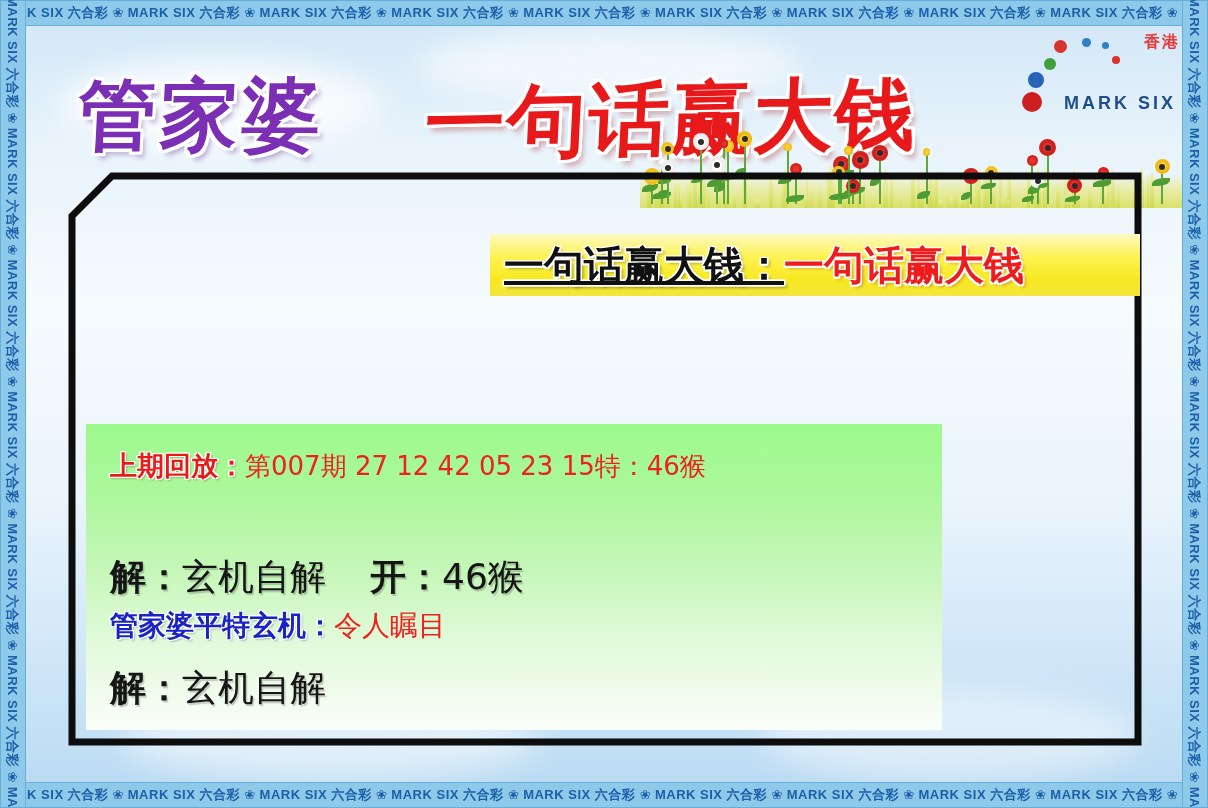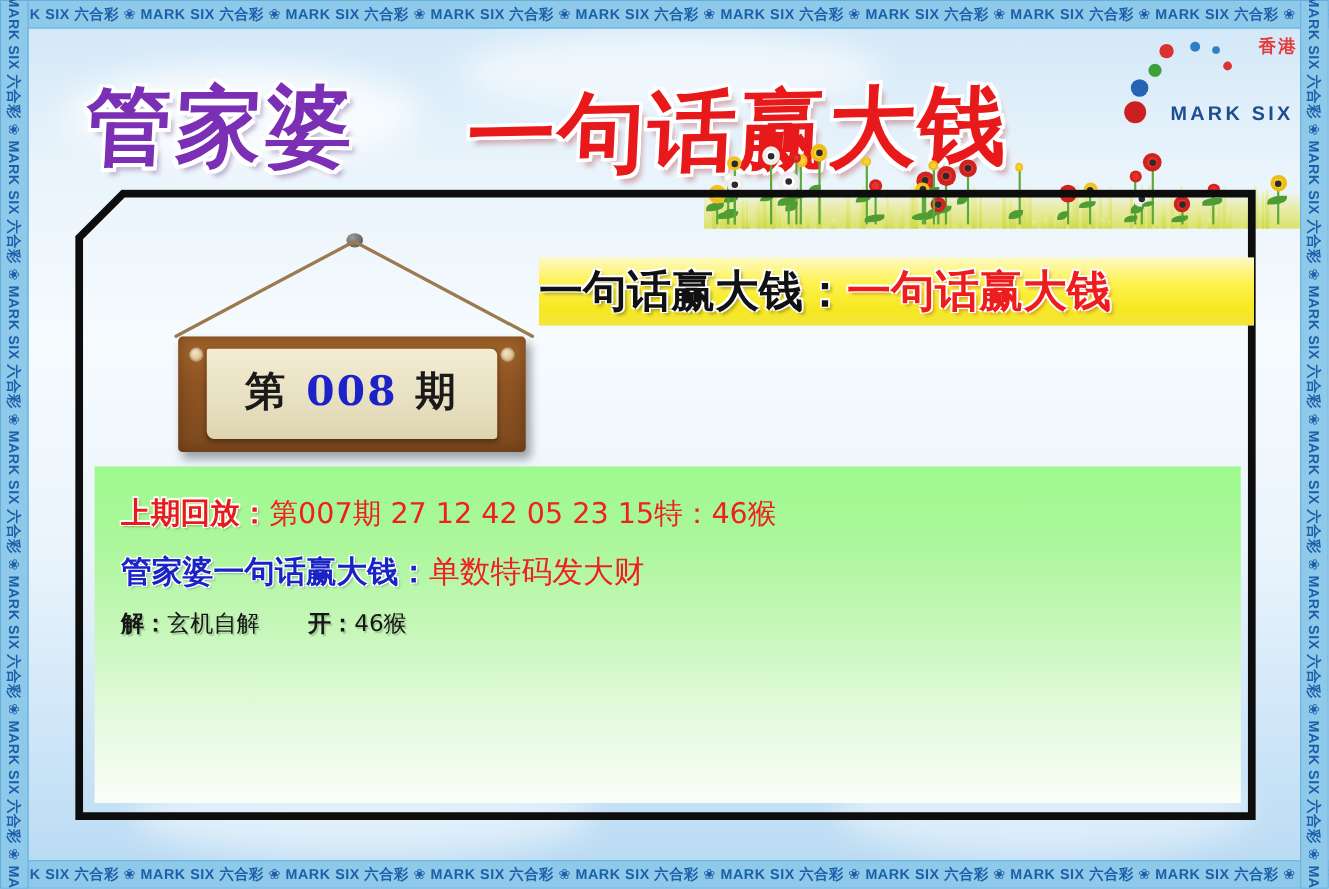--- a/index.html
+++ b/index.html
@@ -140,45 +140,45 @@
     font-weight:bold;font-size:40px;overflow:hidden;
   }
   #banner-yellow{
     left:490px;top:234px;width:650px;
     background:linear-gradient(to bottom,#fdf9c4 0%,#fdf24f 38%,#f7e821 75%,#f3e53c 100%);
   }
   #banner-green{
     left:490px;top:346px;width:650px;
     background:linear-gradient(to bottom,#b5d96a 0%,#8cc63e 45%,#74b02f 100%);
   }
-  .banner .lab{color:#111;margin-left:0;
-    text-shadow:-1.5px -1.5px 0 #fff,1.5px -1.5px 0 #fff,-1.5px 1.5px 0 #fff,1.5px 1.5px 0 #fff,3px 3px 3px rgba(0,0,0,.3);}
+  .banner .lab{color:#111;margin-left:14px;
+    text-shadow:-1.5px -1.5px 0 #fff,1.5px -1.5px 0 #fff,-1.5px 1.5px 0 #fff,1.5px 1.5px 0 #fff,3px 3px 3px rgba(0,0,0,.3);text-decoration:underline;}
   .banner .val{color:#ee1c1c;
     text-shadow:-1.5px -1.5px 0 #fff,1.5px -1.5px 0 #fff,-1.5px 1.5px 0 #fff,1.5px 1.5px 0 #fff,3px 3px 3px rgba(150,0,0,.3);}
 
   
   #panel{
-    position:absolute;left:86px;top:424px;width:1042px;height:306px;
+    position:absolute;left:86px;top:424px;width:856px;height:306px;
     background:linear-gradient(to bottom,#9dfa8e 0%,#abf79a 22%,#c6f7b9 48%,#e2faDB 72%,#f2fcee 90%,#fafefa 100%);
   }
   .row{position:absolute;left:24px;white-space:nowrap;}
   .r-red-hd{
     font-size:27px;font-weight:bold;color:#e81b1b;
     font-family:"DejaVu Sans","Liberation Sans",sans-serif;
     text-shadow:-1.2px -1.2px 0 #fff,1.2px -1.2px 0 #fff,-1.2px 1.2px 0 #fff,1.2px 1.2px 0 #fff,2px 2px 2px rgba(120,0,0,.3);
   }
   .r-red-val{font-size:26px;color:#ee2020;font-family:"DejaVu Sans","Liberation Sans",sans-serif;}
   .r-blue-hd{
     font-size:28px;font-weight:bold;color:#1a23c4;
     font-family:"DejaVu Sans","Liberation Sans",sans-serif;
     text-shadow:-1.2px -1.2px 0 #fff,1.2px -1.2px 0 #fff,-1.2px 1.2px 0 #fff,1.2px 1.2px 0 #fff,2px 2px 2px rgba(0,0,120,.28);
   }
   .r-red-phrase{font-size:28px;color:#ee2020;font-family:"DejaVu Sans","Liberation Sans",sans-serif;}
   .r-black{
-    font-size:21px;color:#151515;font-family:"DejaVu Sans","Liberation Sans",sans-serif;
+    font-size:36px;color:#151515;font-family:"DejaVu Sans","Liberation Sans",sans-serif;
     text-shadow:1.5px 1.5px 1px rgba(0,0,0,.2);
   }
   .r-black b{font-weight:bold;}
 </style>
 </head>
 <body>
 
 <div id="stage">
 
   <div class="cloud" style="left:60px;top:60px;width:320px;height:90px;"></div>
@@ -452,40 +452,33 @@
       <div class="flw" style="left: 192.282px; bottom: 29.4084px; width: 12.5757px; height: 12.5757px; background: radial-gradient(circle, rgb(246, 209, 58) 0px, rgb(246, 209, 58) 38%, rgb(242, 193, 30) 40%, rgb(242, 193, 30) 100%);">
         <i></i>
       </div>
     </div>
 
   <svg id="frame-edge" viewBox="0 0 1074 574">
     <polygon points="4,44 44,4 1070,4 1070,570 4,570" fill="none" stroke="#0d0d0d" stroke-width="7"></polygon>
   </svg>
 
 
-  <div id="hanger">
-    <div class="nail"></div>
-    <div class="rope" style="width:185px;transform:rotate(152deg);"></div>
-    <div class="rope" style="width:185px;transform:rotate(28deg);"></div>
-    <div class="board">
-      <div class="paper">
-        <div class="txt"><span>第</span> <span class="num">008</span> <span>期</span></div>
-      </div>
-    </div>
-  </div>
 
   <div class="banner" id="banner-yellow">
     <span class="lab">一句话赢大钱：</span><span class="val">一句话赢大钱</span>
   </div>
 
   <div id="panel">
     <div class="row" style="top:24px;">
       <span class="r-red-hd">上期回放：</span><span class="r-red-val">第007期 27 12 42 05 23 15特：46猴</span>
     </div>
-    <div class="row" style="top:77px;">
-      <span class="r-blue-hd">管家婆一句话赢大钱：</span><span class="r-red-phrase">单数特码发大财</span>
-    </div>
     <div class="row r-black" style="top:129px;">
       <b>解：</b><span>玄机自解</span><span style="display:inline-block;width:44px;"></span><b>开：</b><span>46猴</span>
     </div>
+    <div class="row" style="top:183px;">
+      <span class="r-blue-hd">管家婆平特玄机：</span><span class="r-red-phrase">令人瞩目</span>
+    </div>
+    <div class="row r-black" style="top:240px;">
+      <b>解：</b><span>玄机自解</span>
+    </div>
   </div>
 
 </div>
 
 </body></html>

